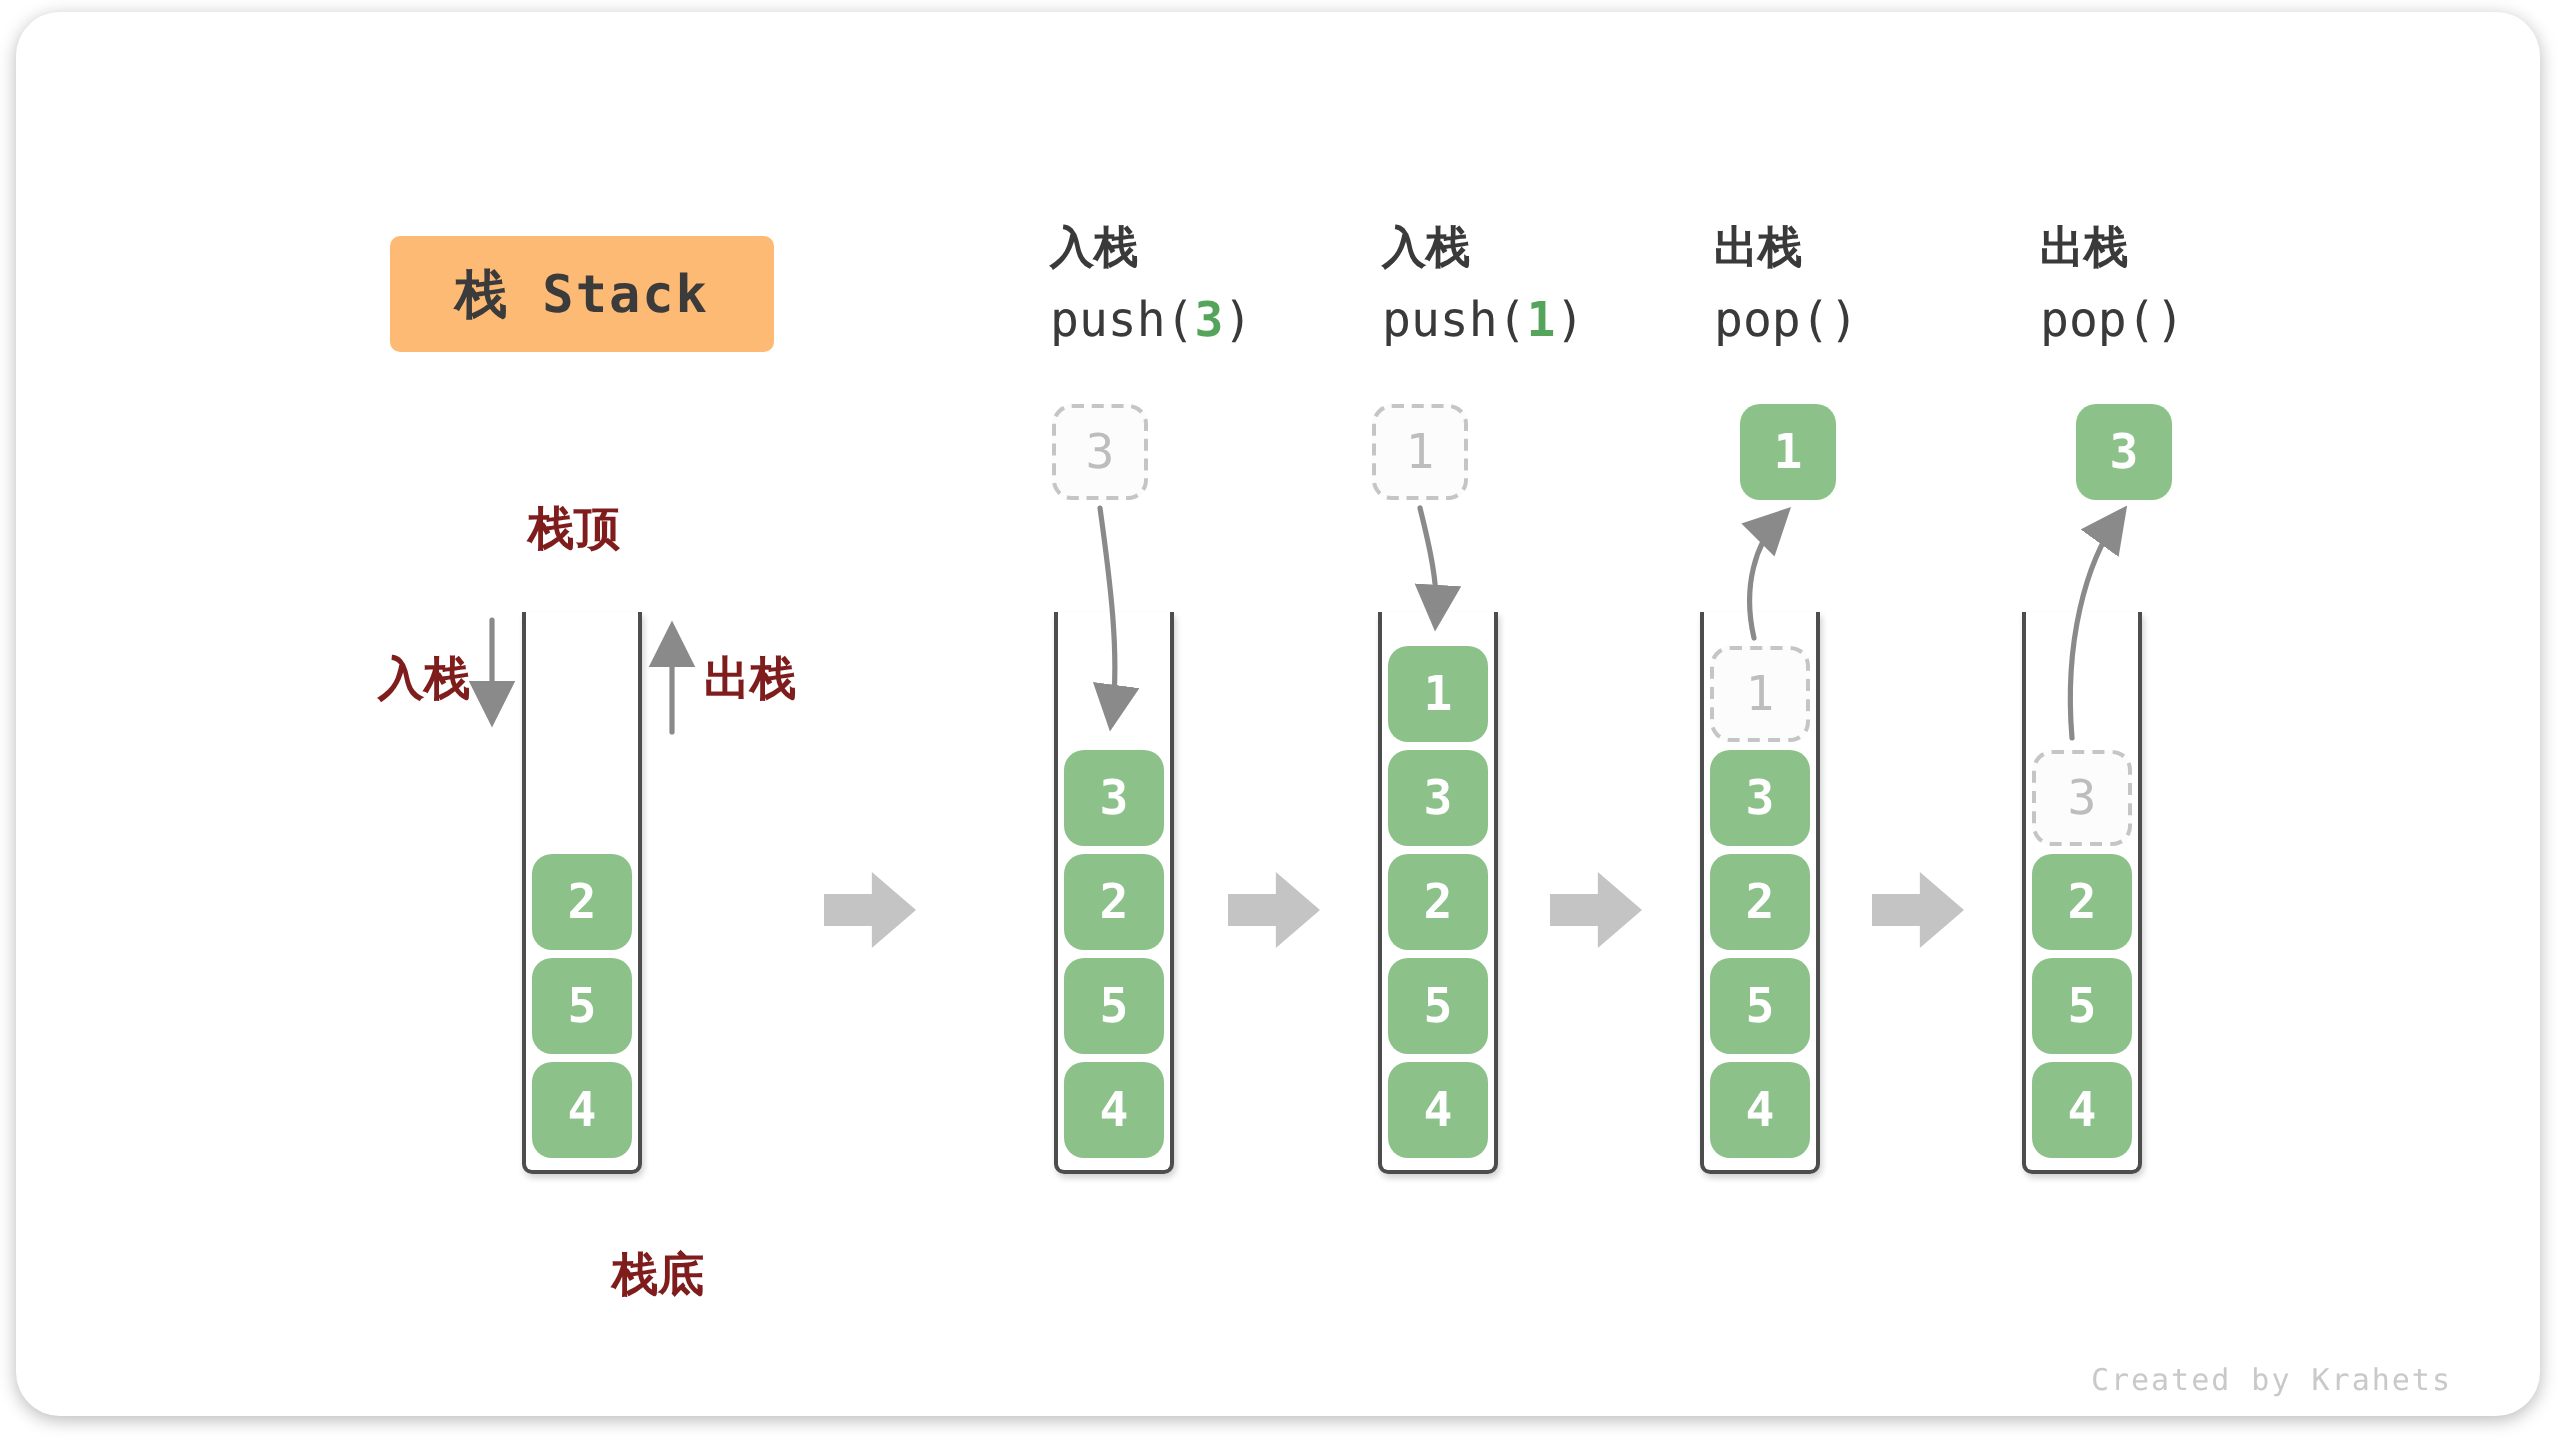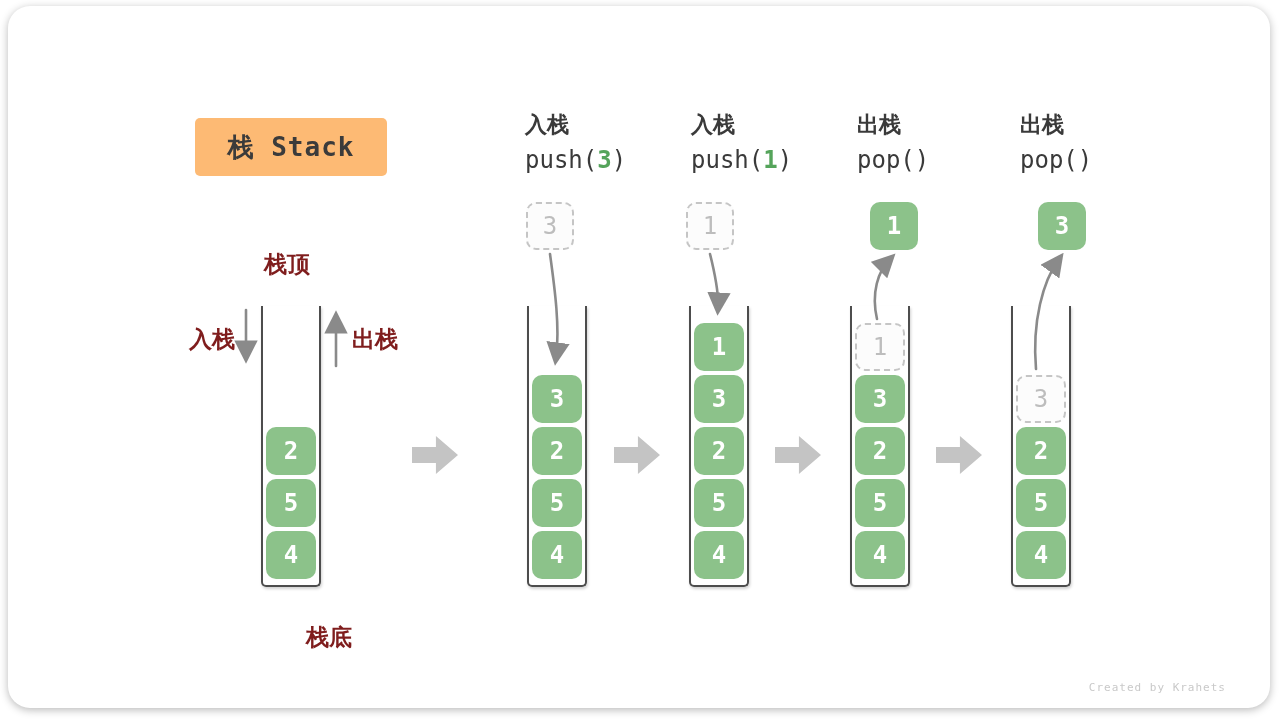--- a/index.html
+++ b/index.html
@@ -132,21 +132,21 @@
     width: 46px; height: 38px;
     background: var(--block-arrow-grey, #C4C4C4);
     clip-path: polygon(0 29%, 52% 29%, 52% 0, 100% 50%, 52% 100%, 52% 71%, 0 71%);
   }
 
   
   .credit {
     position: absolute;
     right: 44px; top: 675px;
     font-family: "DejaVu Sans Mono", "Liberation Mono", monospace;
-    font-size: 11px;
+    font-size: 15px;
     color: #c9c9c9;
     letter-spacing: 1px;
   }
 </style>
 </head>
 <body>
 
 <div class="canvas">
   <div class="card">
 

